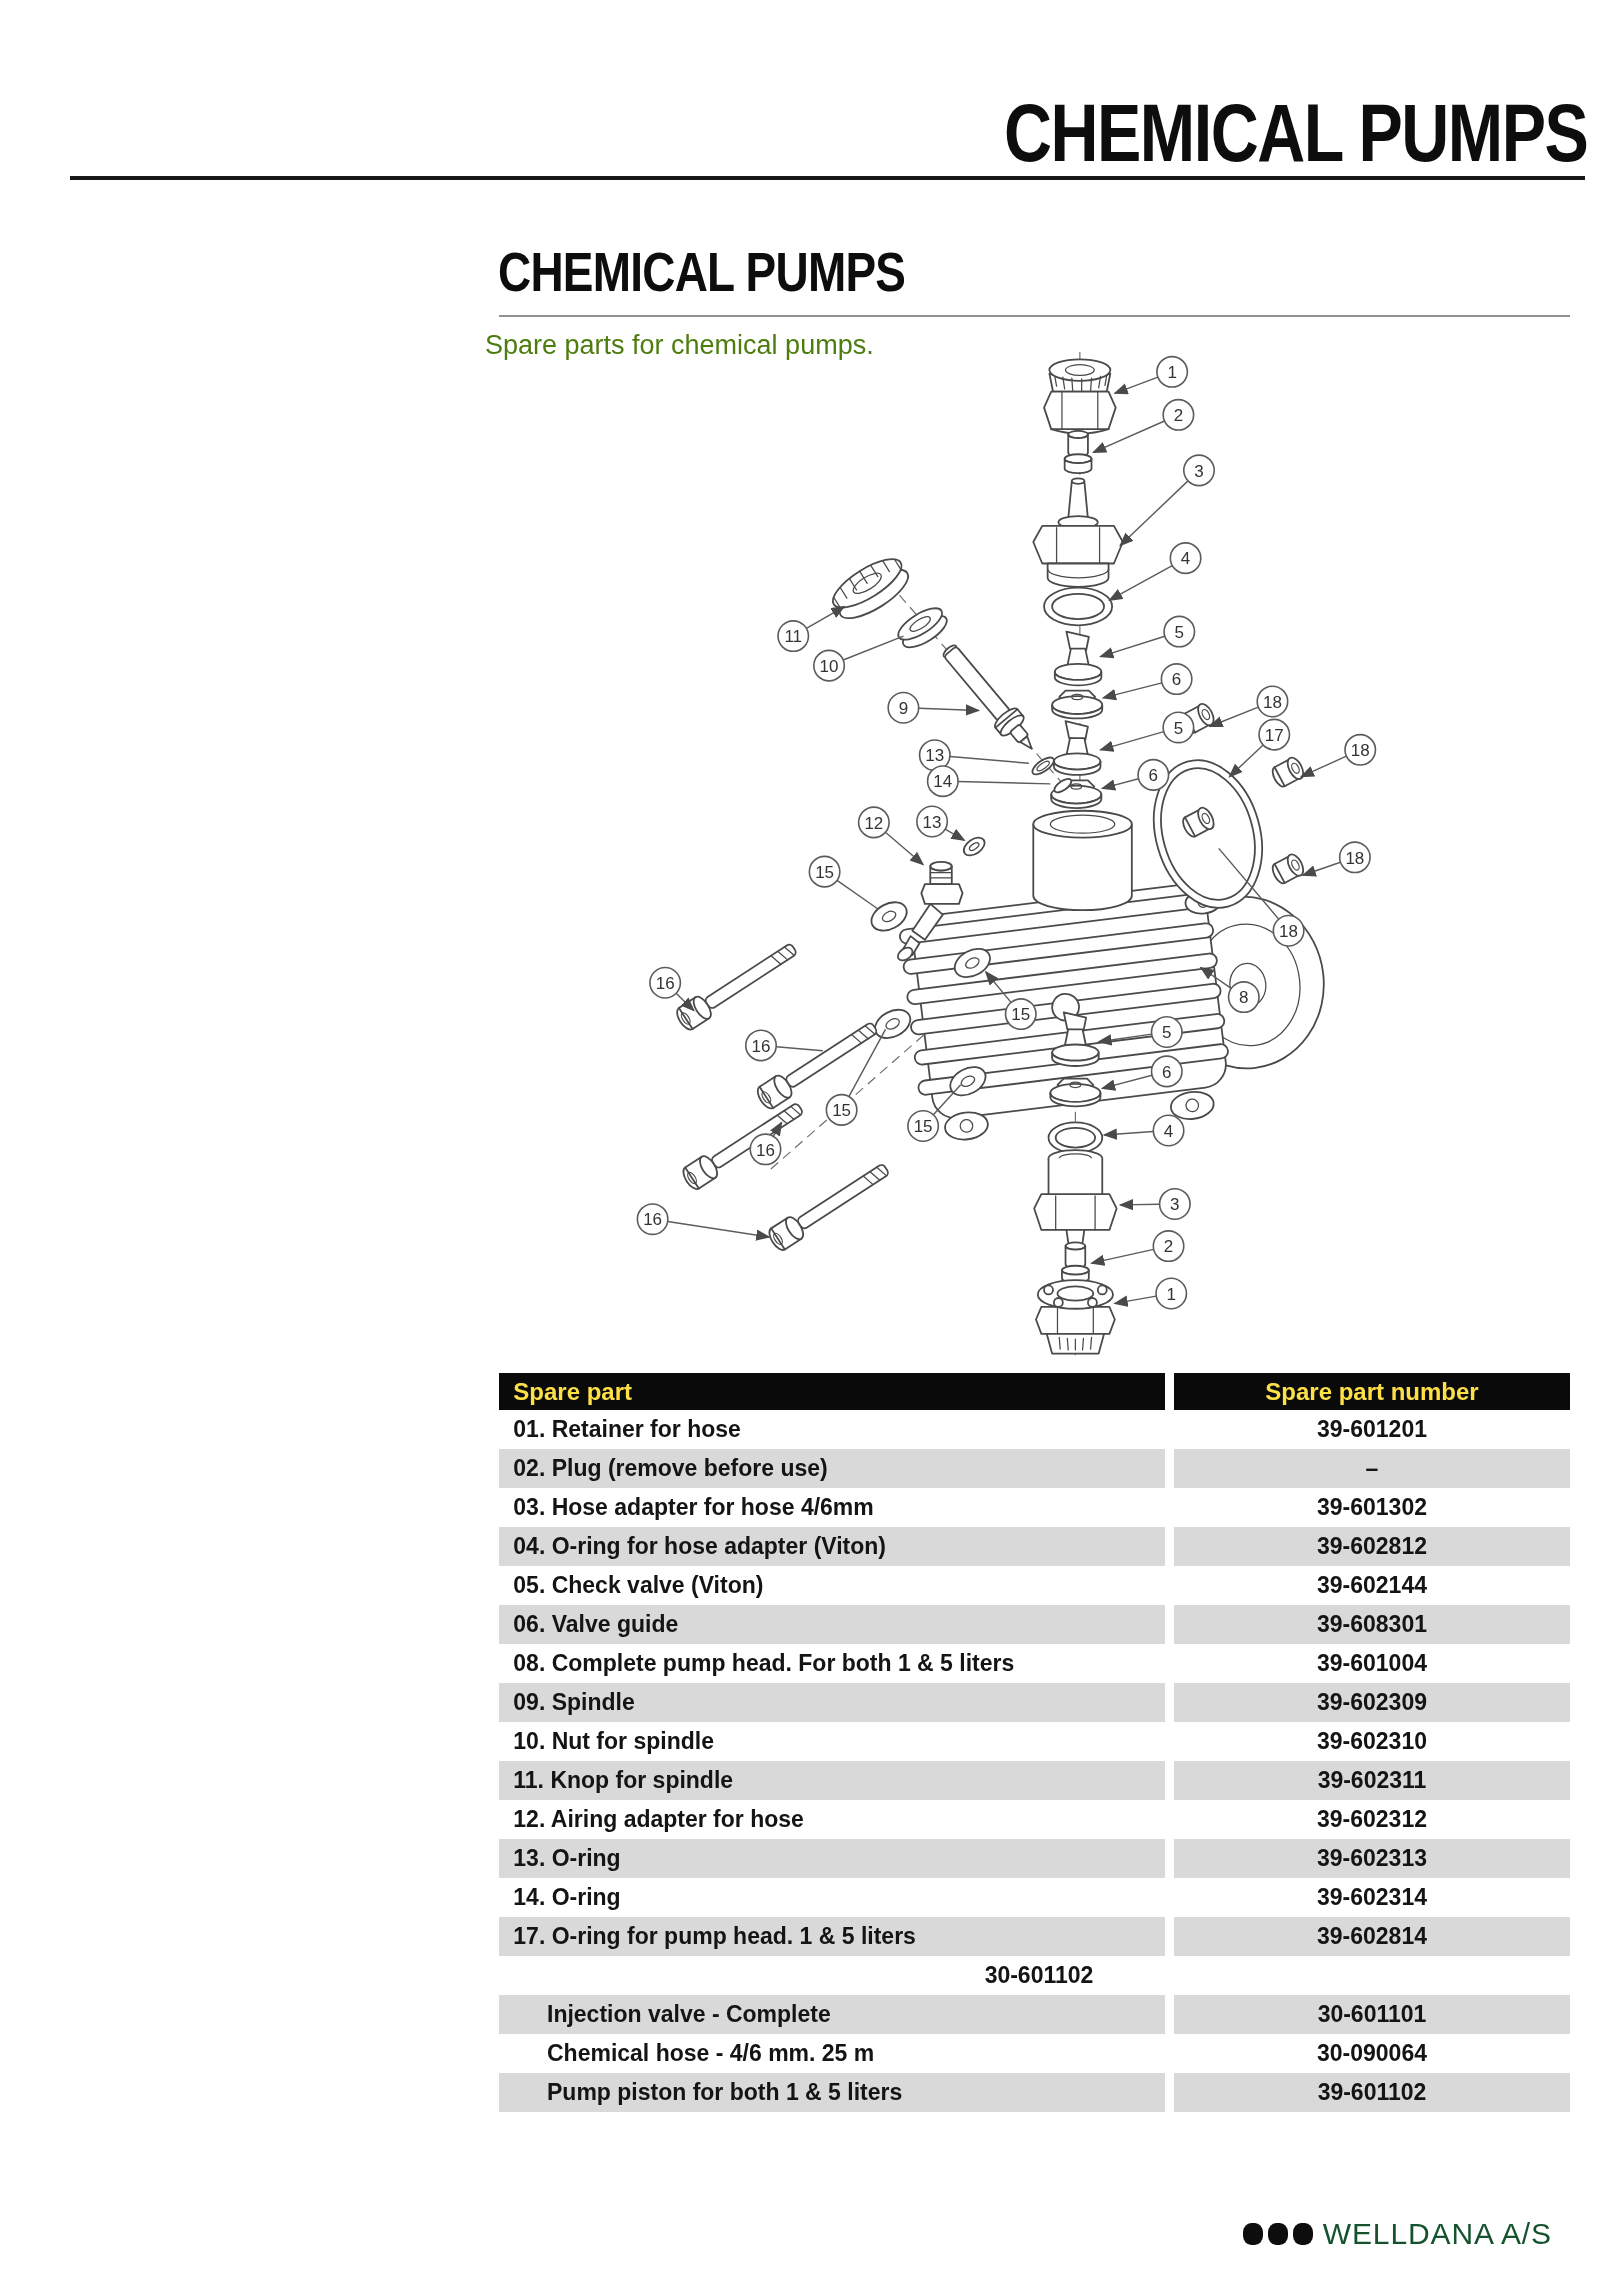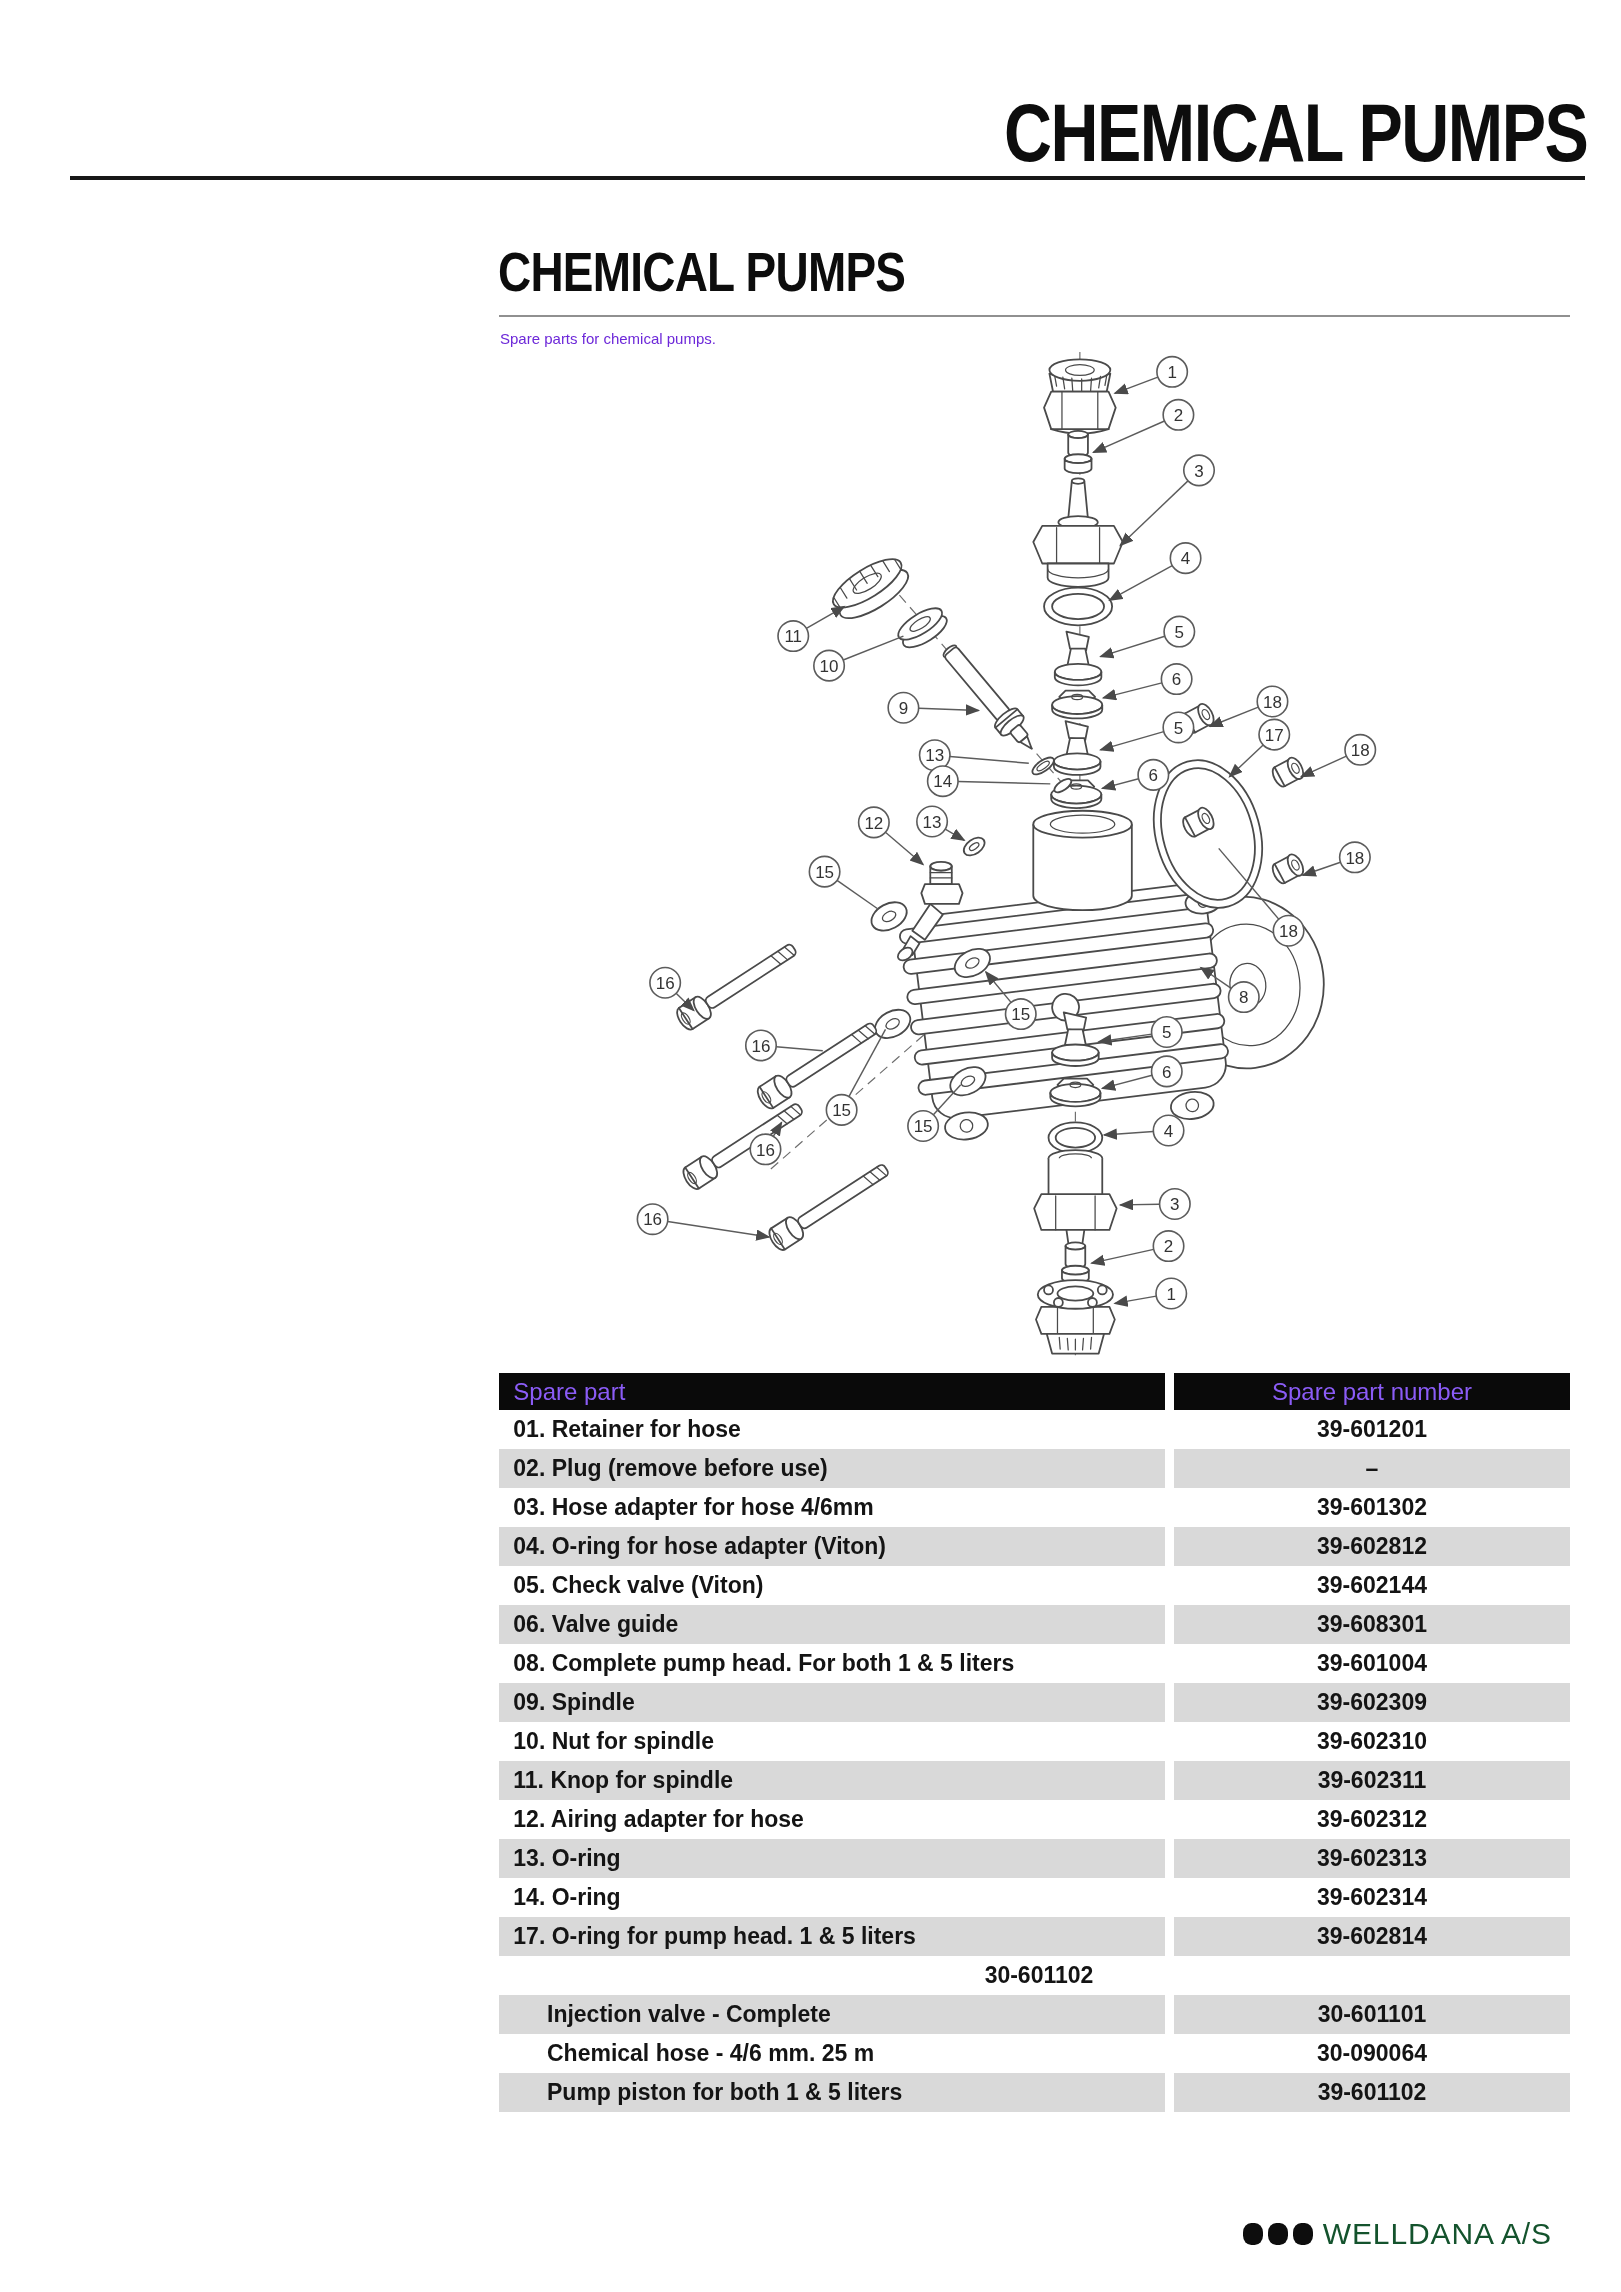--- a/index.html
+++ b/index.html
@@ -8,35 +8,35 @@
 
   
   .main-title{position:absolute;top:93px;right:34px;font-size:81px;font-weight:700;
               letter-spacing:-1.8px;color:#0d0d0d;white-space:nowrap;line-height:1;
               transform:scaleX(.82);transform-origin:100% 50%;}
   .top-rule{position:absolute;top:176px;left:70px;width:1515px;height:3.6px;background:#171717;}
   .section-title{position:absolute;top:244px;left:498px;font-size:56px;font-weight:700;
                  letter-spacing:-0.9px;color:#0d0d0d;white-space:nowrap;line-height:1;
                  transform:scaleX(.82);transform-origin:0 50%;}
   .section-rule{position:absolute;top:315px;left:499px;width:1071px;height:1.8px;background:#909090;}
-  .subtitle{position:absolute;top:330px;left:500px;font-size:15px;color:#6d28d9;}
+  .subtitle{position:absolute;top:330px;left:485px;font-size:27px;color:#4d7c0f;}
 
   
   .diagram{position:absolute;left:502px;top:336px;width:1102px;height:1048px;}
   .fw{fill:#ffffff;stroke:var(--line);stroke-width:2;stroke-linejoin:round;}
   .ln{fill:none;stroke:var(--line);stroke-width:2;stroke-linecap:round;}
   .thin{stroke-width:1.4;}
   .dash{fill:none;stroke:#6d6d6d;stroke-width:1.3;stroke-dasharray:11 7;}
   .leader{stroke:#5c5c5c;stroke-width:1.6;fill:none;}
   .callout-circle{fill:#ffffff;stroke:#5c5c5c;stroke-width:1.8;}
   .callout-num{font-family:"Liberation Sans",sans-serif;font-size:19px;fill:#333333;}
 
   
   .parts-table{position:absolute;left:499px;top:1373px;width:1071px;font-size:23px;}
-  .t-head{display:flex;height:37px;font-weight:400;color:#8b5cf6;font-size:24px;}
+  .t-head{display:flex;height:37px;font-weight:700;color:#fde047;font-size:24px;}
   .t-head .c1,.t-head .c2{background:var(--head-bg);}
   .c1{width:666px;display:flex;align-items:center;padding-left:14.3px;box-sizing:border-box;}
   .gutter{width:9px;background:transparent;}
   .c2{flex:1;display:flex;align-items:center;justify-content:center;}
   .t-row{display:flex;height:39px;font-weight:bold;}
   .t-row.alt .c1,.t-row.alt .c2{background:var(--row-alt);}
   .t-row .c1.indent{padding-left:48px;}
 
   
   .footer{position:absolute;left:1243px;top:2217px;display:flex;align-items:center;gap:9.9px;}

